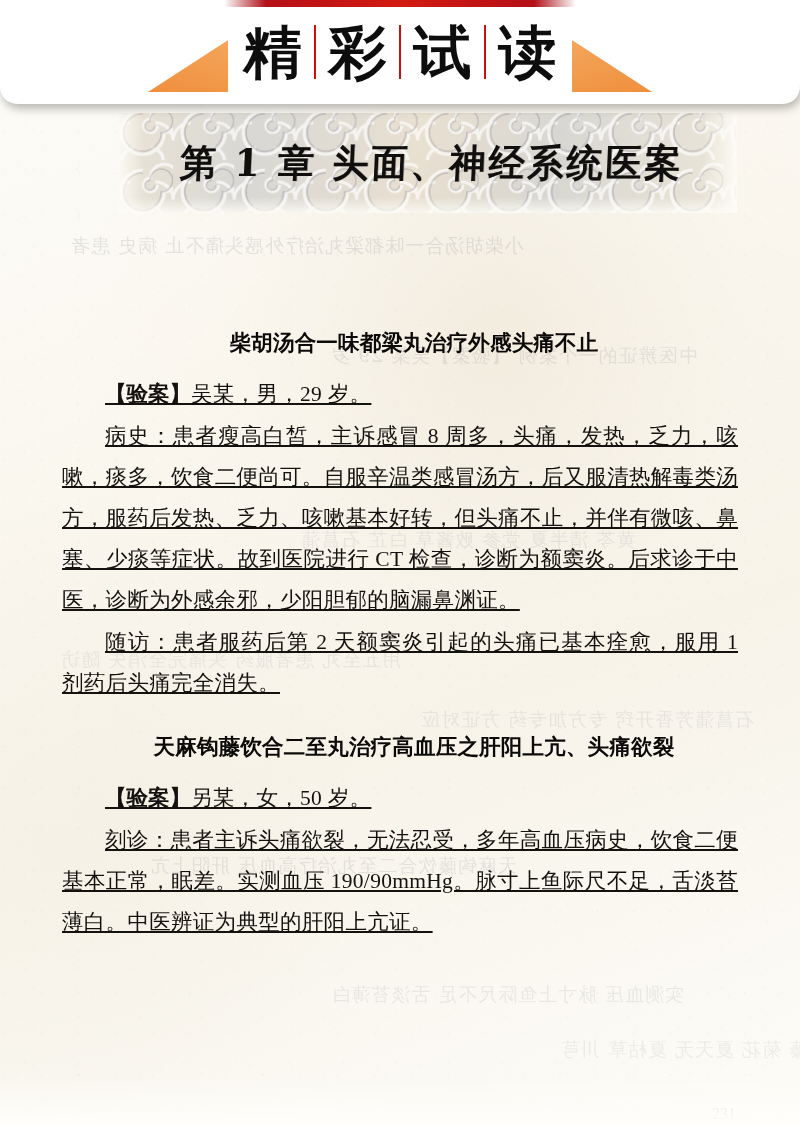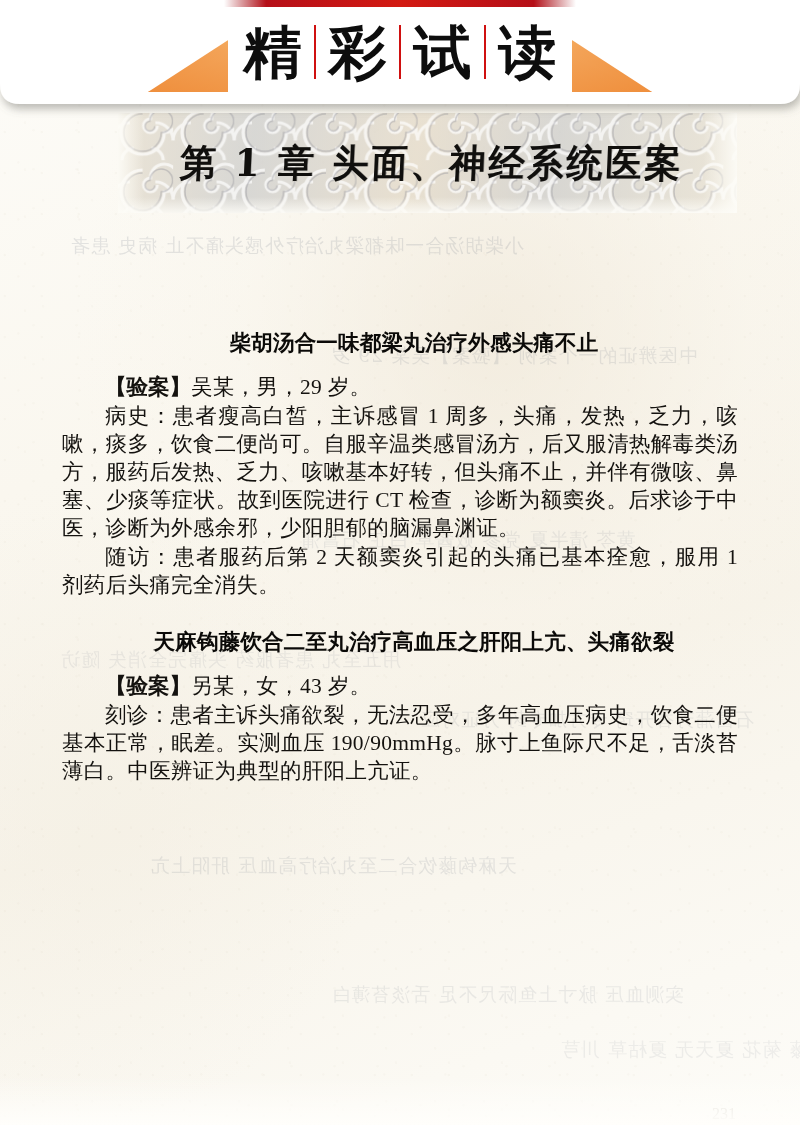--- a/index.html
+++ b/index.html
@@ -165,26 +165,27 @@
     letter-spacing: .2px;
     color: #0b0a08;
     text-align: center;
     padding-left: 28px;
     margin: 0 0 16px 0;
   }
   #sec2-heading { padding-left: 28px; margin-top: 30px; font-family: Liberation Serif, serif; }
 
   .para {
     font-size: 21.5px;
-    line-height: 28px;
+    line-height: 41px;
     text-align: justify;
     text-justify: inter-ideograph;
     margin: 0 0 1px 0;
     letter-spacing: .3px;
     color: #14120f;
+    text-decoration: underline;
   }
   .para.indent { text-indent: 2em; }
   .lbl-bold {
     font-family: "DejaVu Sans", "Liberation Sans", sans-serif;
     font-weight: 700;
     letter-spacing: 0;
   }
 
   
   #page-number {
@@ -312,33 +313,33 @@
 
   <div id="content">
 
     <h2 class="sec-heading">柴胡汤合一味都梁丸治疗外感头痛不止</h2>
 
     <p class="para indent">
       <span class="lbl-bold">【验案】</span><span>吴某，男，29 岁。</span>
     </p>
 
     <p class="para indent">
-      <span>病史：患者瘦高白皙，主诉感冒 1 周多，头痛，发热，乏力，咳嗽，痰多，饮食二便尚可。自服辛温类感冒汤方，后又服清热解毒类汤方，服药后发热、乏力、咳嗽基本好转，但头痛不止，并伴有微咳、鼻塞、少痰等症状。故到医院进行 CT 检查，诊断为额窦炎。后求诊于中医，诊断为外感余邪，少阳胆郁的脑漏鼻渊证。</span>
+      <span>病史：患者瘦高白皙，主诉感冒 8 周多，头痛，发热，乏力，咳嗽，痰多，饮食二便尚可。自服辛温类感冒汤方，后又服清热解毒类汤方，服药后发热、乏力、咳嗽基本好转，但头痛不止，并伴有微咳、鼻塞、少痰等症状。故到医院进行 CT 检查，诊断为额窦炎。后求诊于中医，诊断为外感余邪，少阳胆郁的脑漏鼻渊证。</span>
     </p>
 
 
     <p class="para indent">
       <span>随访：患者服药后第 2 天额窦炎引起的头痛已基本痊愈，服用 1 剂药后头痛完全消失。</span>
     </p>
 
 
     <h2 class="sec-heading" id="sec2-heading">天麻钩藤饮合二至丸治疗高血压之肝阳上亢、头痛欲裂</h2>
 
     <p class="para indent">
-      <span class="lbl-bold">【验案】</span><span>另某，女，43 岁。</span>
+      <span class="lbl-bold">【验案】</span><span>另某，女，50 岁。</span>
     </p>
 
     <p class="para indent">
       <span>刻诊：患者主诉头痛欲裂，无法忍受，多年高血压病史，饮食二便基本正常，眠差。实测血压 190/90mmHg。脉寸上鱼际尺不足，舌淡苔薄白。中医辨证为典型的肝阳上亢证。</span>
     </p>
 
   </div>
 
   <div id="bottom-fade"></div>
   <div id="page-number">231</div>

